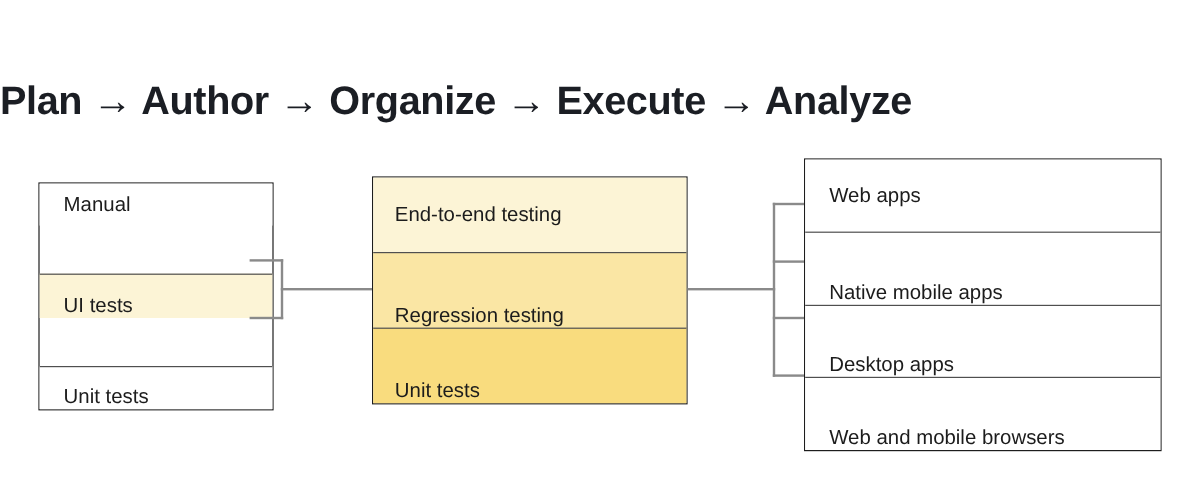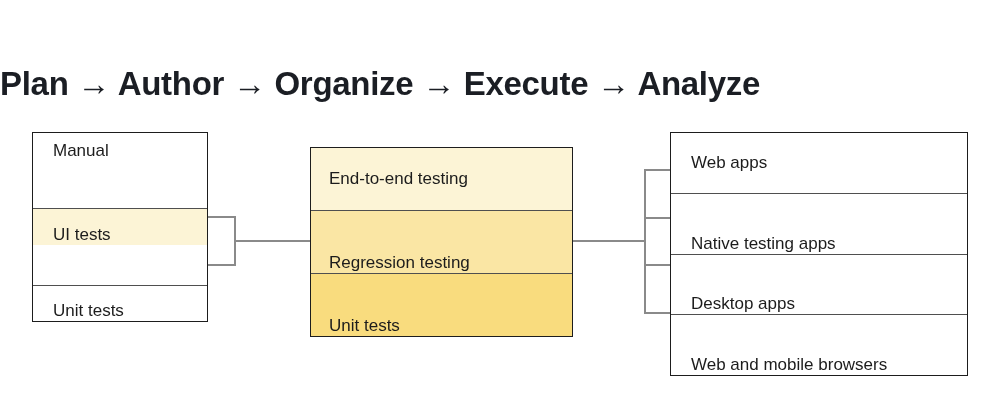--- a/index.html
+++ b/index.html
@@ -25,21 +25,21 @@
     letter-spacing:-0.3px;color:var(--title-text);line-height:40px;
     white-space:nowrap;
   }
 
   .table{
     position:absolute;
     border:1.5px solid var(--border);
     background:var(--bg);
     display:flex;flex-direction:column;
   }
-  #left-table{left:32px;top:132px;width:176px;height:190px;gap:40px;}
+  #left-table{left:32px;top:152px;width:196px;height:190px;gap:40px;}
   #middle-table{left:310px;top:147px;width:263px;height:190px;}
   #right-table{left:670px;top:132px;width:298px;height:244px;}
 
   .row{
     flex:1;display:flex;align-items:center;
     padding-left:20px;
     font-size:17px;color:var(--cell-text);
     background:var(--bg);
     overflow:hidden;white-space:nowrap;
   }
@@ -82,21 +82,21 @@
     <div class="row hl-dark">
         <span>Unit tests</span>
       </div>
   </div>
 
   <div class="table" id="right-table">
     <div class="row">
         <span>Web apps</span>
       </div>
     <div class="row">
-        <span>Native testing apps</span>
+        <span>Native mobile apps</span>
       </div>
     <div class="row">
         <span>Desktop apps</span>
       </div>
     <div class="row">
         <span>Web and mobile browsers</span>
       </div>
   </div>
 
   <div class="connector h-line" style="left:208px;top:216px;width:28px;"></div>

